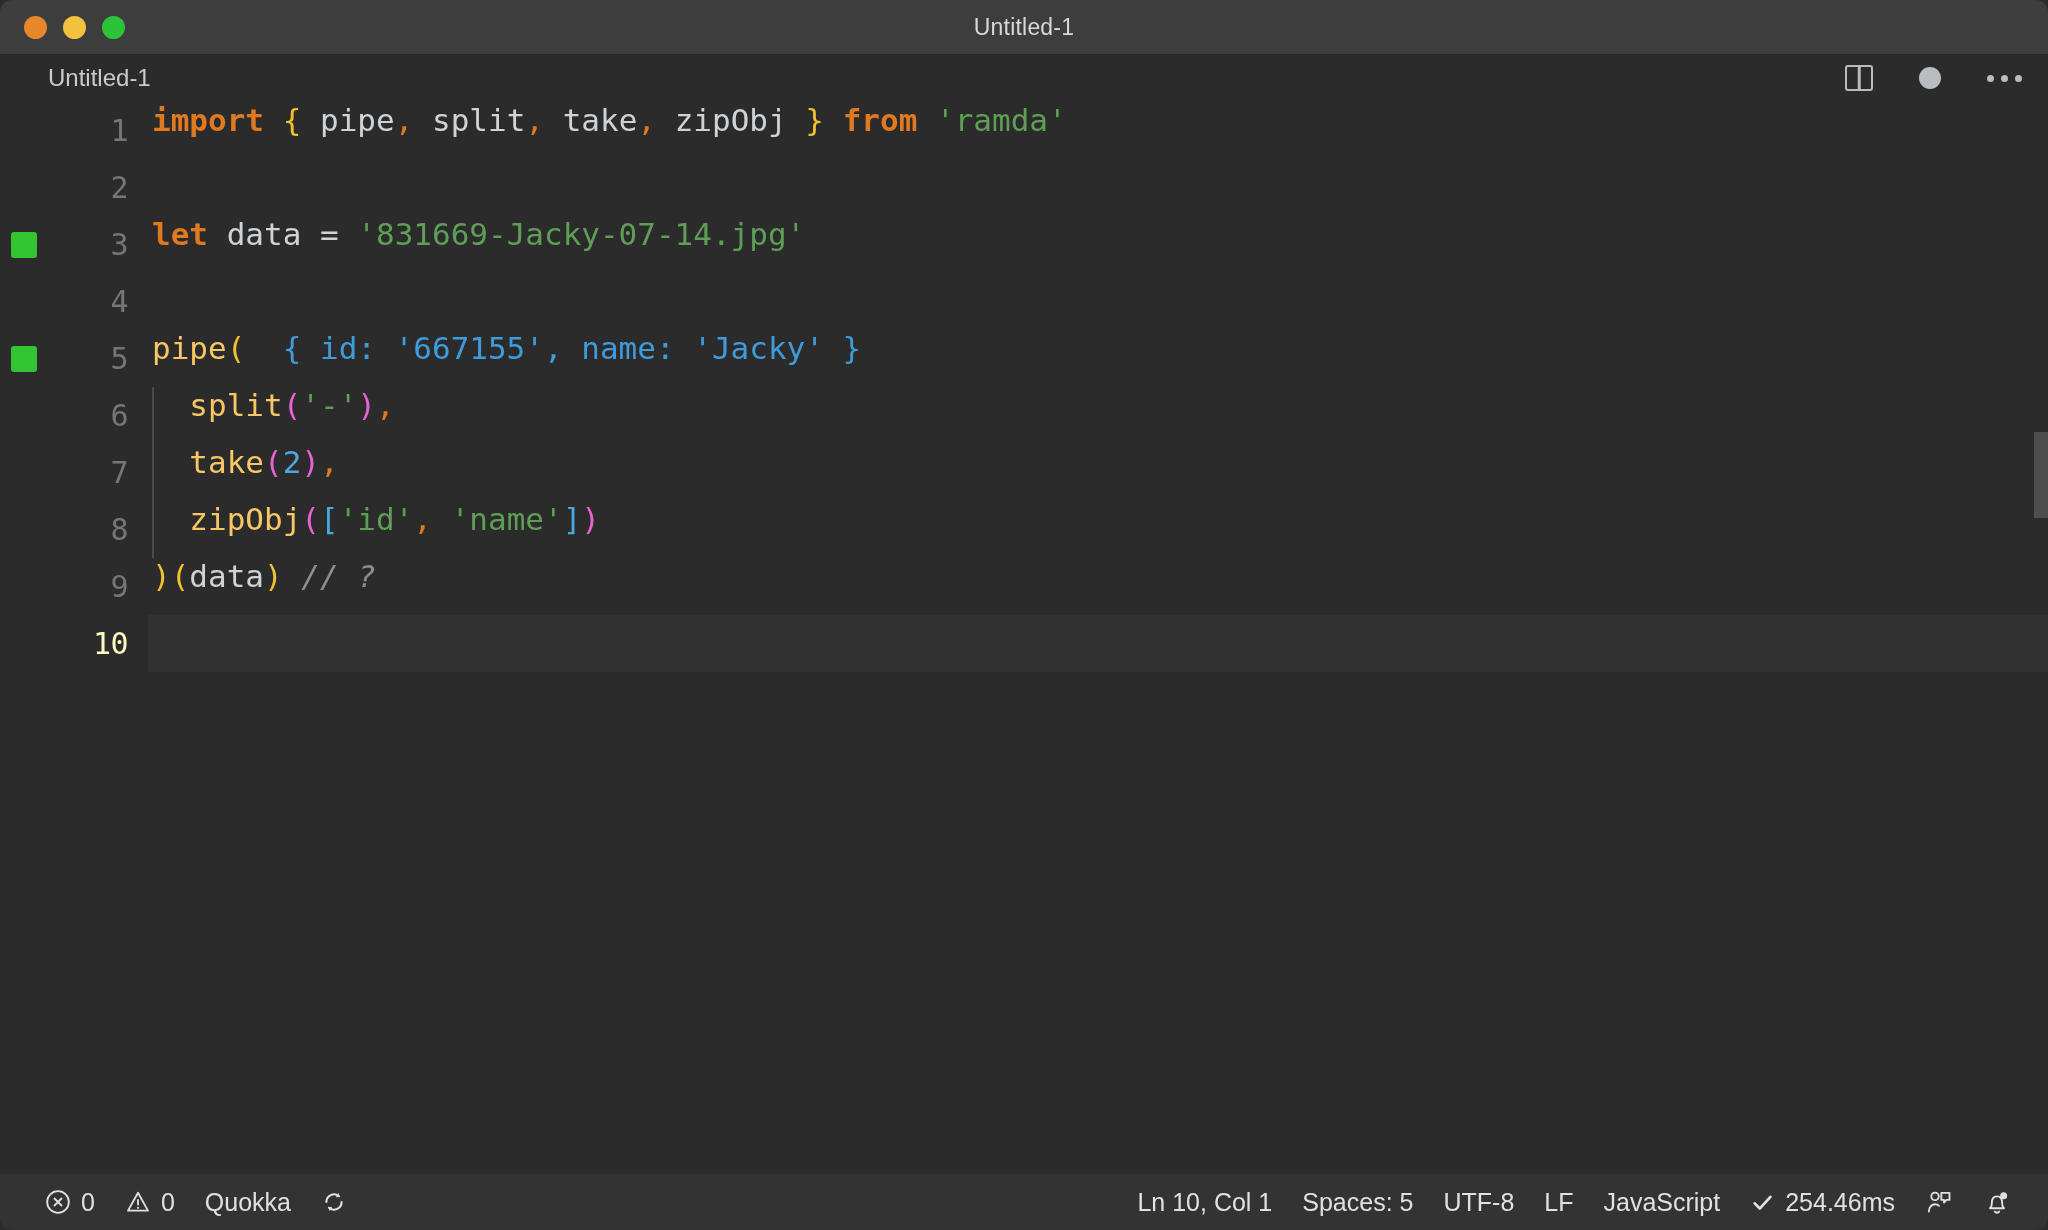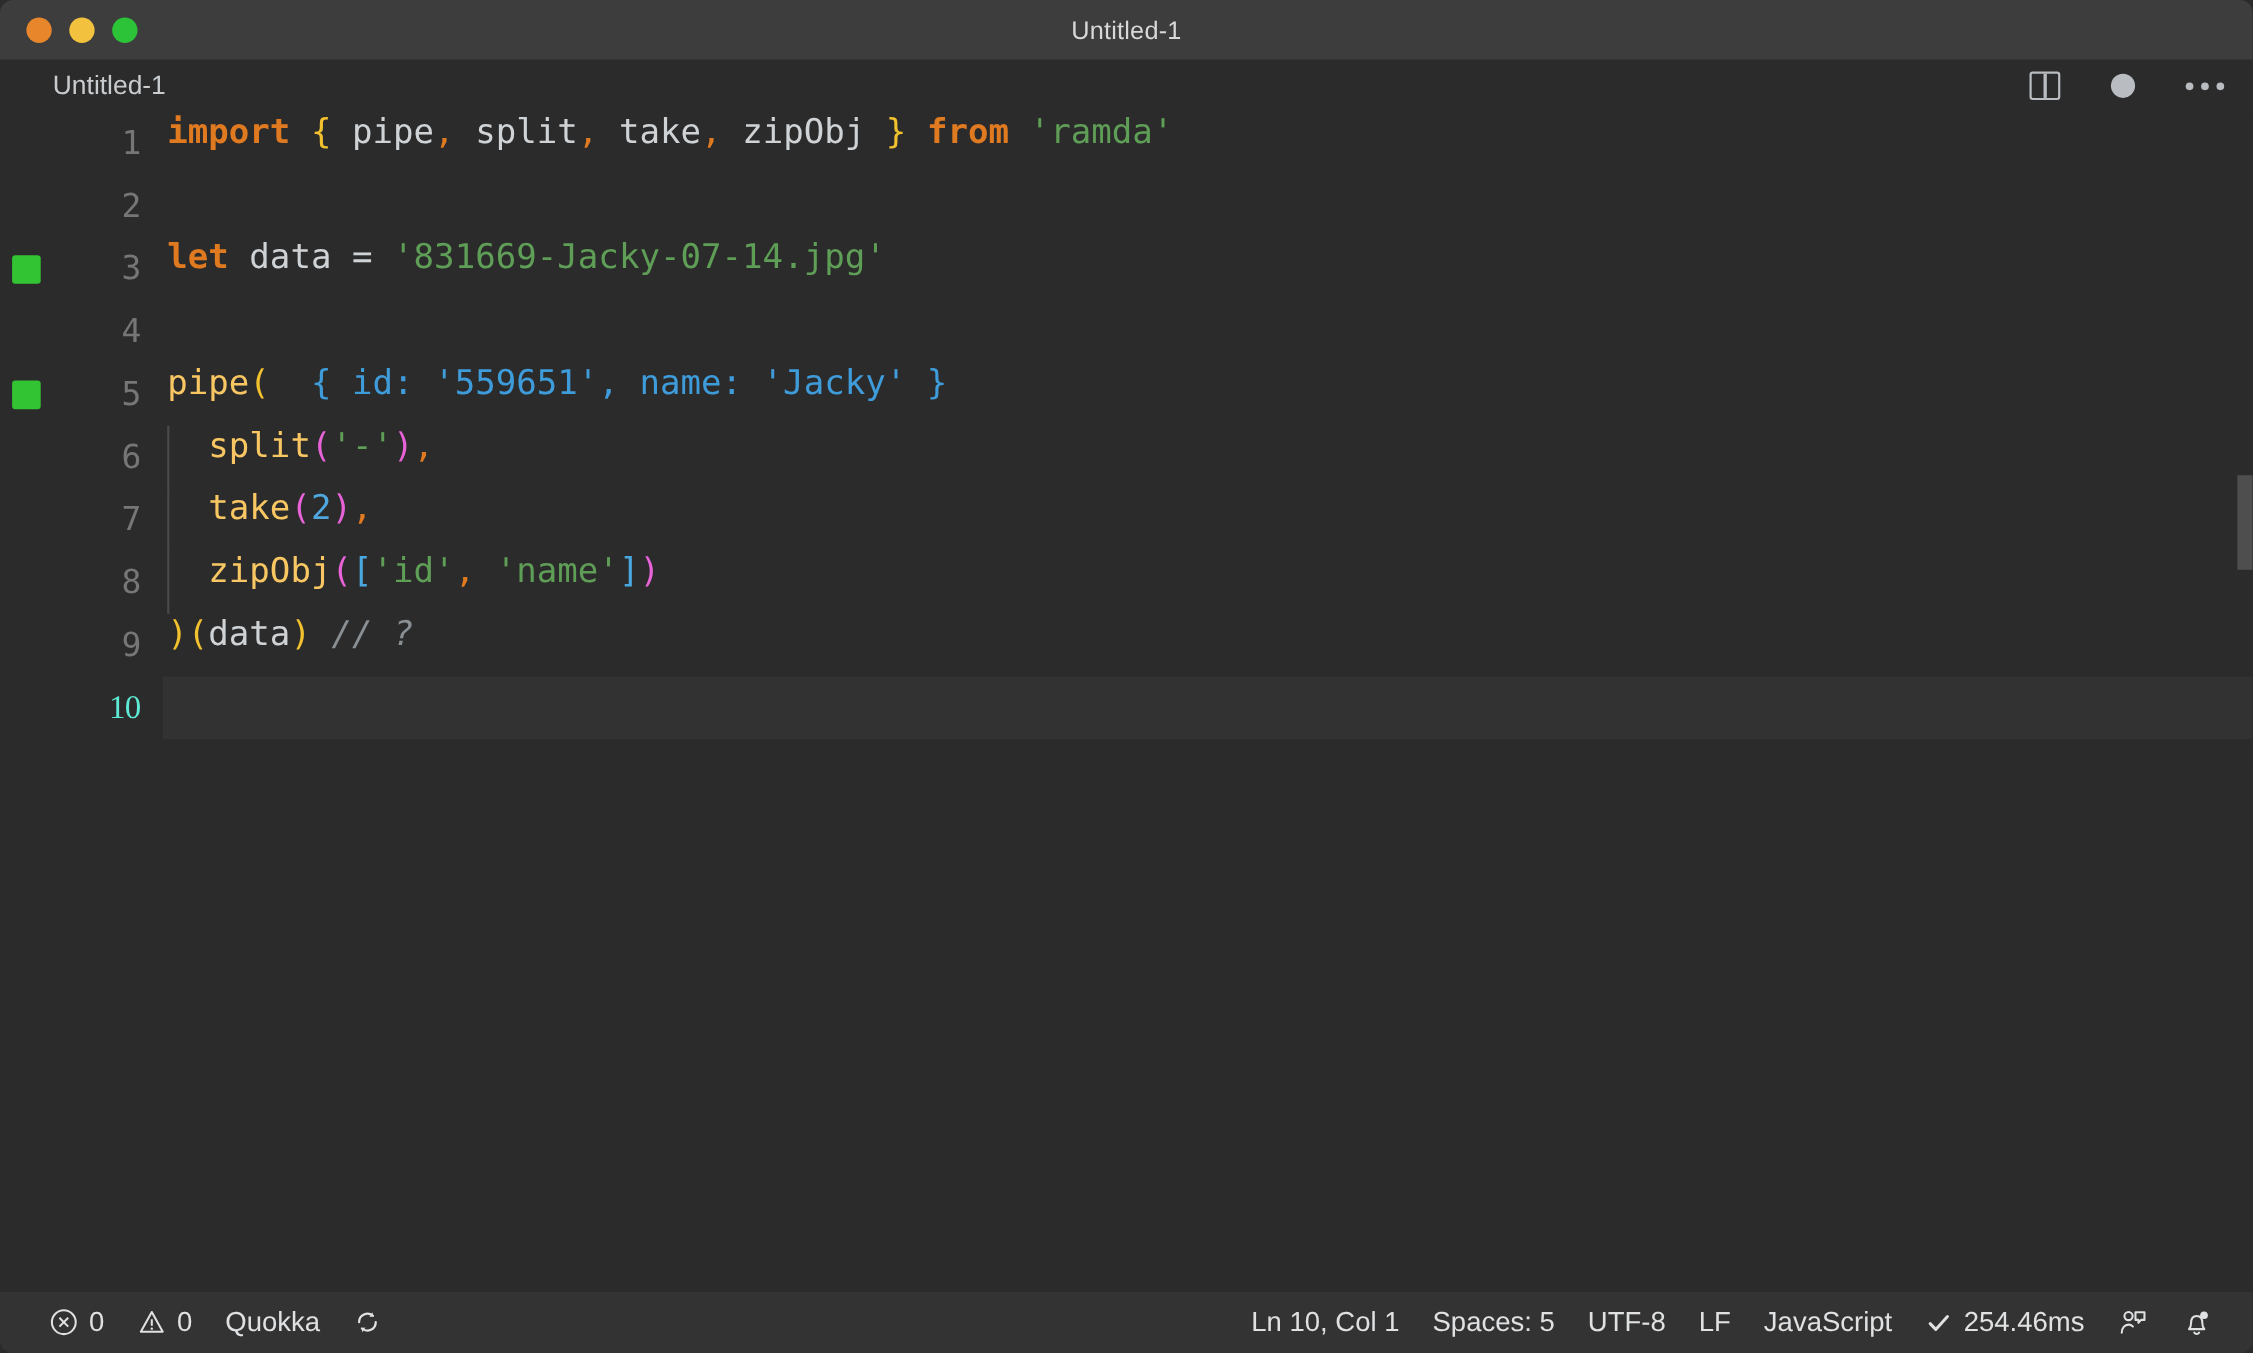--- a/index.html
+++ b/index.html
@@ -62,21 +62,21 @@
   }
   .row.current .codecell { background:#323232; }
   .gutter {
     width:48px; flex:0 0 48px; display:flex; align-items:center; justify-content:center;
   }
   .marker { width:26px; height:26px; background:#33c433; border-radius:3px; display:block; }
   .lnum {
     width:100px; flex:0 0 100px; text-align:right; padding-right:20px;
     font-size:30px; color:#767676; letter-spacing:-.5px;
   }
-  .row.current .lnum { color:#5eead4;font-family:Liberation Serif, serif; }
+  .row.current .lnum { color:#fef9c3; }
   .codecell {
     flex:1 1 auto; height:57px; display:flex; align-items:flex-start;
     padding-left:4px; position:relative; white-space:pre;
     font-size:31px; letter-spacing:0px;
   }
   .indent-guide {
     position:absolute; left:4px; top:0; bottom:0; width:2px; background:#4a4a4a;
   }
   .code { white-space:pre; }
 
@@ -170,21 +170,21 @@
         <div class="row">
           <div class="gutter"></div>
           <div class="lnum">4</div>
           <div class="codecell"><span class="code"></span></div>
         </div>
         <div class="row">
           <div class="gutter">
             <span class="marker"></span>
           </div>
           <div class="lnum">5</div>
-          <div class="codecell"><span class="code"><span class="t-fn">pipe</span><span class="b-yellow">(</span><span class="t-result">  { id: '559651', name: 'Jacky' }</span></span></div>
+          <div class="codecell"><span class="code"><span class="t-fn">pipe</span><span class="b-yellow">(</span><span class="t-result">  { id: '667155', name: 'Jacky' }</span></span></div>
         </div>
         <div class="row">
           <div class="gutter"></div>
           <div class="lnum">6</div>
           <div class="codecell"><span class="indent-guide"></span><span class="code"><span class="t-plain">  </span><span class="t-fn">split</span><span class="b-magenta">(</span><span class="t-string">'-'</span><span class="b-magenta">)</span><span class="t-punc">,</span></span></div>
         </div>
         <div class="row">
           <div class="gutter"></div>
           <div class="lnum">7</div>
           <div class="codecell"><span class="indent-guide"></span><span class="code"><span class="t-plain">  </span><span class="t-fn">take</span><span class="b-magenta">(</span><span class="t-num">2</span><span class="b-magenta">)</span><span class="t-punc">,</span></span></div>

